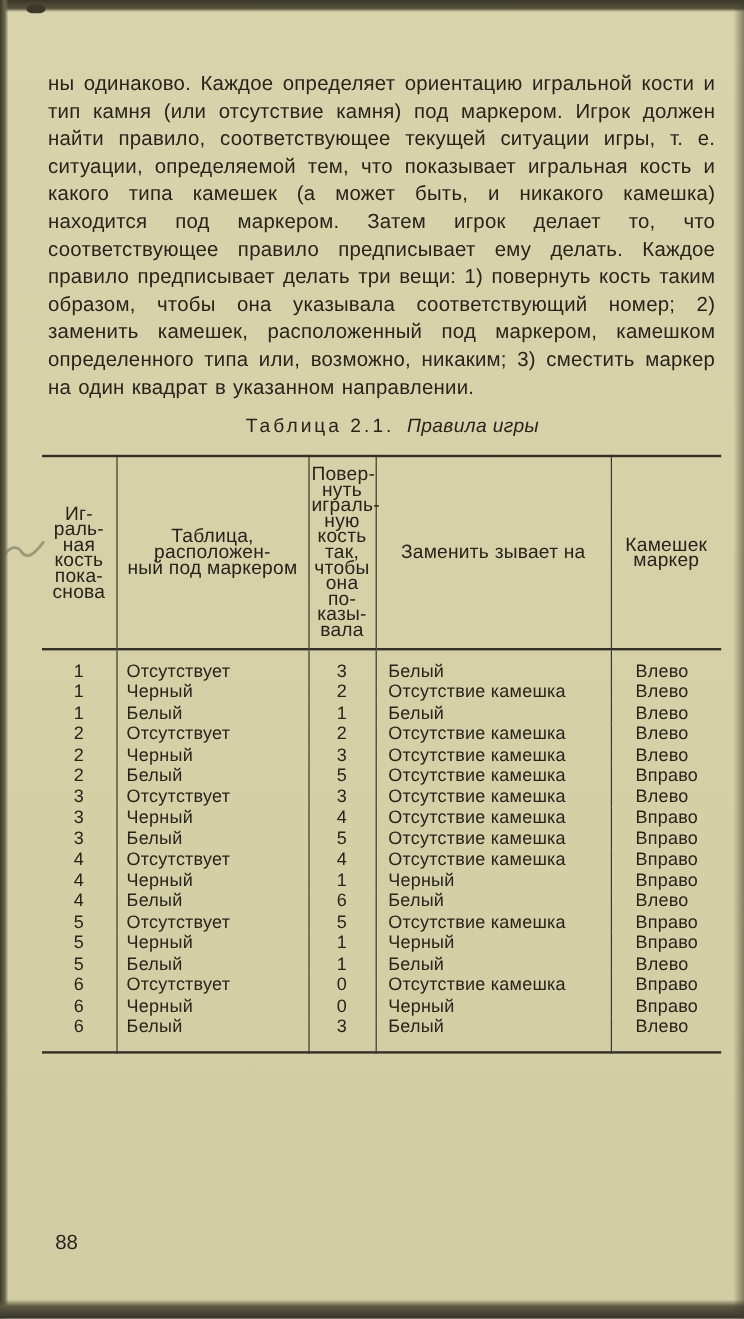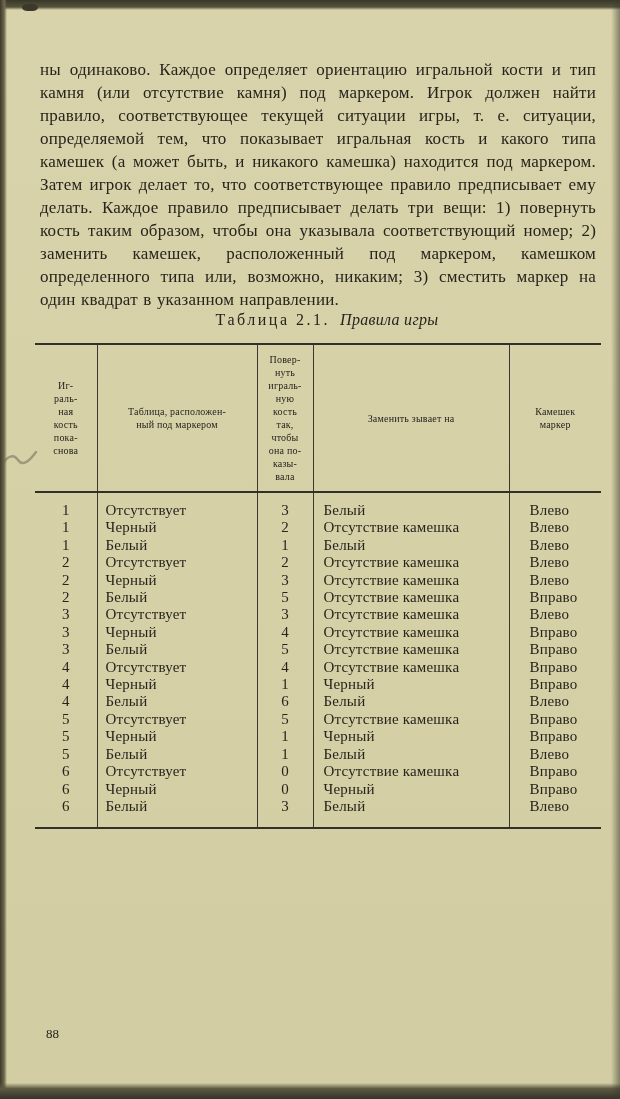--- a/index.html
+++ b/index.html
@@ -2,21 +2,21 @@
 <html><head>
 <meta charset="utf-8">
 <style>
   html,body{margin:0;padding:0;background:#2e2c22;}
   .page{
     position:relative;
     width:620px;height:1099px;
     background:#d7d1a9;
     background-image:linear-gradient(180deg,#d9d3ab 0%,#d6d0a7 55%,#d2cca3 100%);
     overflow:hidden;
-    font-family:Liberation Serif, serif;
+    font-family:Liberation Sans, sans-serif;
     color:#26241d;
     box-sizing:border-box;
   }
   .edge{position:absolute;z-index:5;}
   .edge-top{top:0;left:0;right:0;height:10px;background:linear-gradient(180deg,#393728,#56533c 70%,rgba(86,83,60,0));}
   .edge-left{top:0;bottom:0;left:0;width:7px;background:linear-gradient(90deg,#3b3929,#6e6a4e 60%,rgba(110,106,78,0));}
   .edge-bottom{left:0;right:0;bottom:0;height:16px;background:linear-gradient(0deg,#34322a,#5d5a42 65%,rgba(93,90,66,0));}
   .edge-right{top:0;bottom:0;right:0;width:9px;background:linear-gradient(270deg,rgba(62,60,45,0.55),rgba(62,60,45,0));}
   .corner-blot{position:absolute;top:4px;left:22px;width:16px;height:7px;background:#3c392b;border-radius:40%/60%;z-index:6;}
 
@@ -29,41 +29,41 @@
     margin:0;
     font-size:17px;
     line-height:23px;
     text-align:justify;
     letter-spacing:.2px;
     word-spacing:1px;
   }
   .para.indent{text-indent:30px;}
 
   .caption{
-    margin-top:0;
+    margin-top:13px;
     text-align:center;
     font-size:16px;
     padding-left:18px;
     white-space:nowrap;
   }
   .cap-label{letter-spacing:2.5px;}
   .cap-title{font-style:italic;margin-left:6px;letter-spacing:.3px;}
 
   table.rules{
     margin-left:-5px;
     margin-top:14px;
     width:566px;
     border-collapse:collapse;
     border-top:2.5px solid #33302a;
     border-bottom:2.5px solid #33302a;
     table-layout:fixed;
   }
   .rules th{
     font-weight:normal;
-    font-size:10px;
+    font-size:16px;
     line-height:13px;
     text-align:center;
     vertical-align:middle;
     white-space:pre-line;
     padding:8px 2px;
     border-bottom:2px solid #33302a;
     letter-spacing:.2px;
   }
   .rules th + th, .rules td + td{border-left:1.2px solid #3a372e;}
   .rules td{
@@ -81,21 +81,21 @@
   .rules td.col0{text-align:center;}
   .rules td.col1{padding-left:8px;}
   .rules td.col2{text-align:center;}
   .rules td.col3{padding-left:10px;}
   .rules td.col4{padding-left:20px;}
   .rules tbody tr:first-child td{padding-top:9px;}
   .rules tbody tr:last-child td{padding-bottom:12px;}
 
   .pageno{
     position:absolute;left:6px;top:968px;
-    font-size:13px;
+    font-size:17px;
   }
 </style>
 </head>
 <body>
 
 <div class="page">
   <div class="edge edge-top"></div>
   <div class="edge edge-left"></div>
   <div class="edge edge-bottom"></div>
   <div class="edge edge-right"></div>

